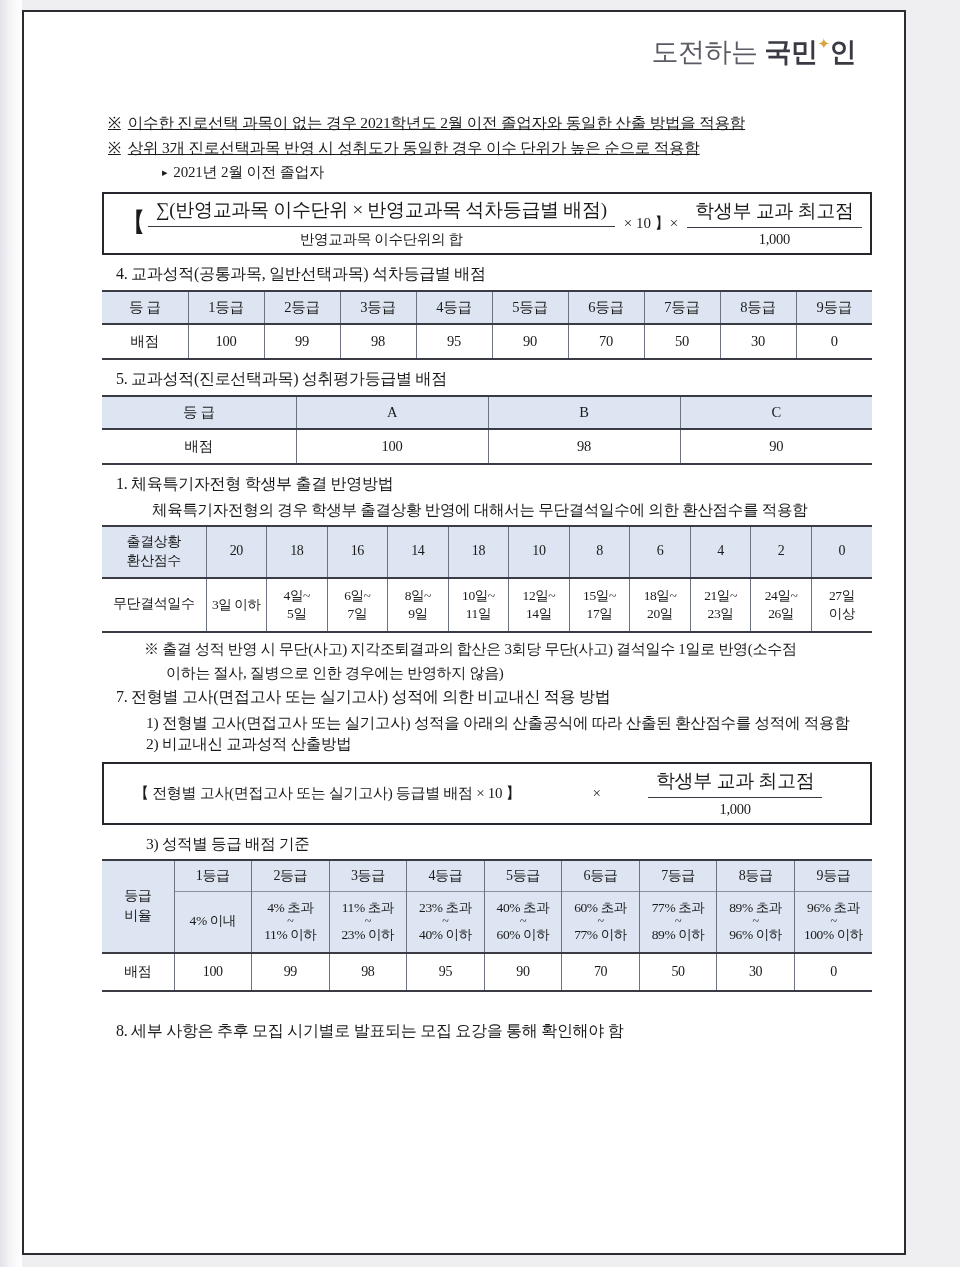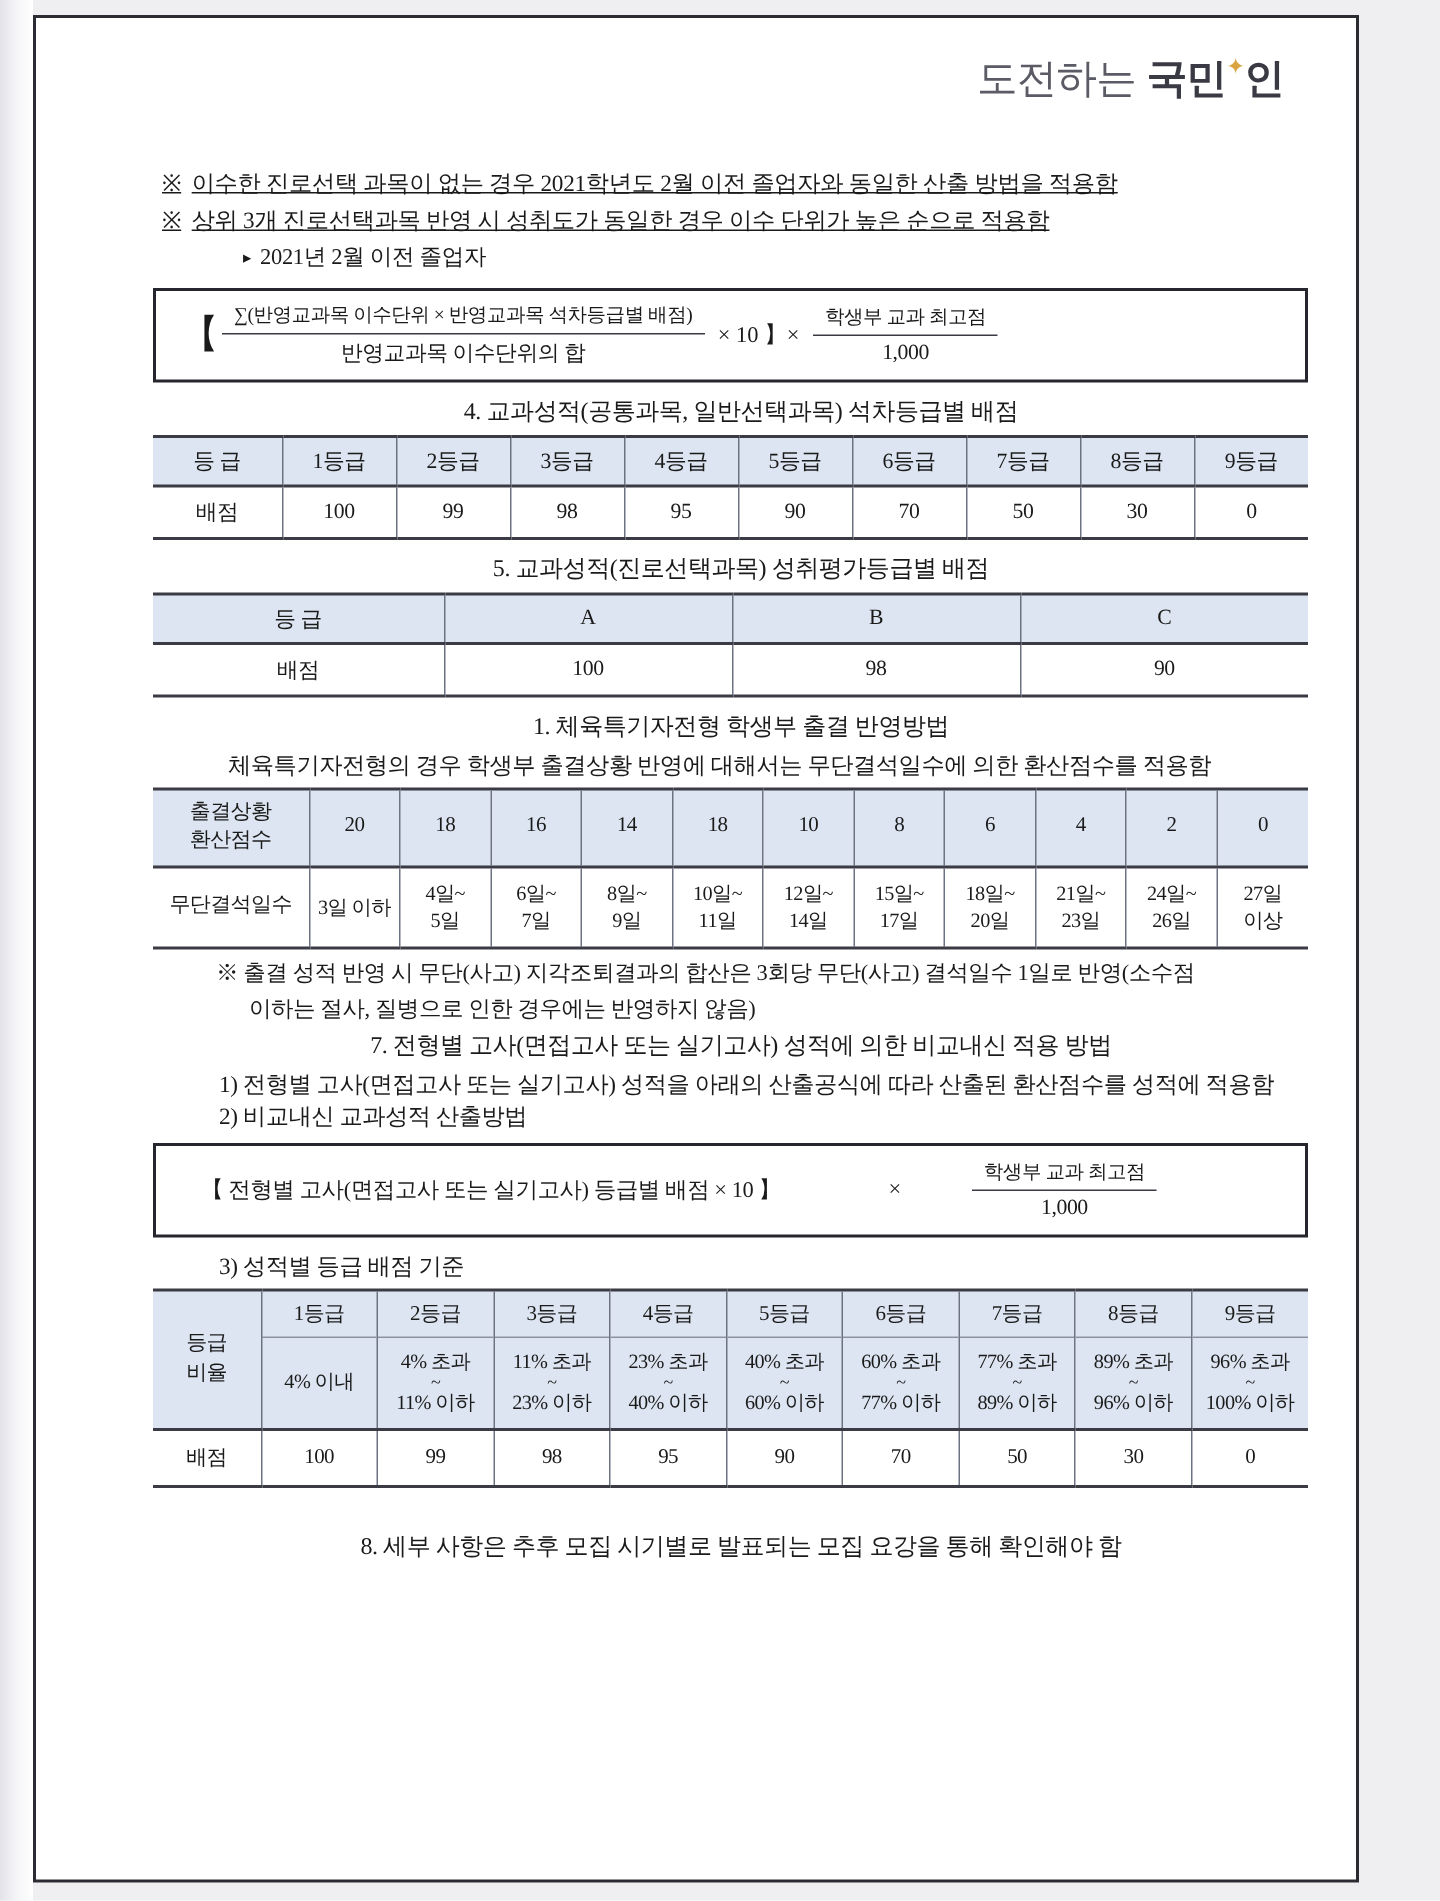--- a/index.html
+++ b/index.html
@@ -77,21 +77,20 @@
     font-size: 15px;
   }
   .sub-bullet .tri { font-size: 11px; margin-right: 6px; vertical-align: 1px; }
   .heading {
     font-size: 16px;
     padding-left: 14px;
     margin-top: 9px;
     margin-bottom: 5px;
     white-space: nowrap;
     letter-spacing: -0.3px;
-    text-align: center;
   }
   .subheading {
     font-size: 15.5px;
     padding-left: 44px;
     white-space: nowrap;
     letter-spacing: -0.3px;
   }
   .body-indent {
     font-size: 15.5px;
     padding-left: 50px;
@@ -122,21 +121,21 @@
     margin-right: 2px;
   }
   .frac {
     display: inline-flex;
     flex-direction: column;
     align-items: center;
     text-align: center;
   }
   .frac .num {
     padding: 0 8px 3px 8px;
-    font-size: 13px;
+    font-size: 19px;
     white-space: nowrap;
     letter-spacing: -0.3px;
   }
   .frac .den {
     padding: 3px 8px 0 8px;
     font-size: 14.5px;
     white-space: nowrap;
     border-top: 1.5px solid #3a3a44;
     width: 100%;
     box-sizing: border-box;

